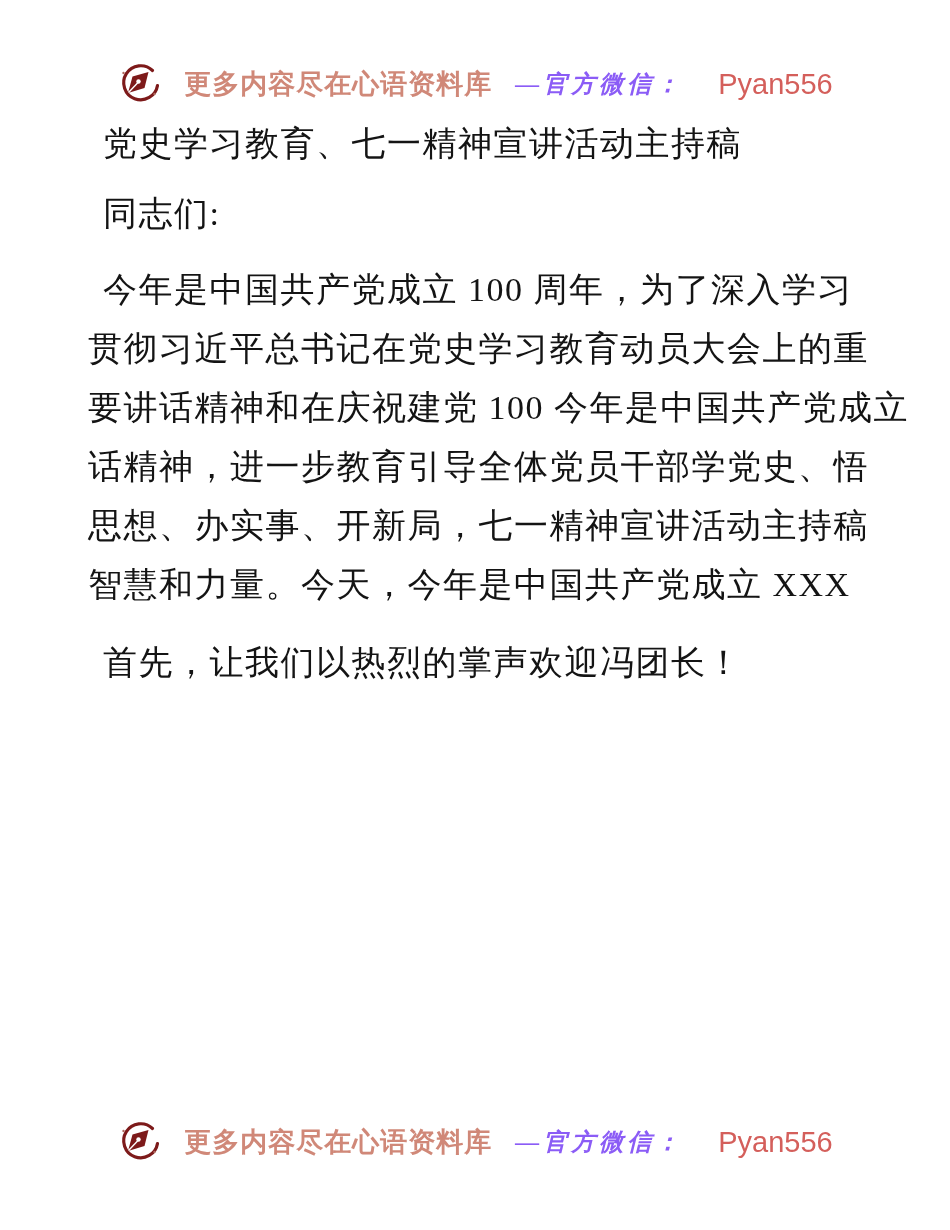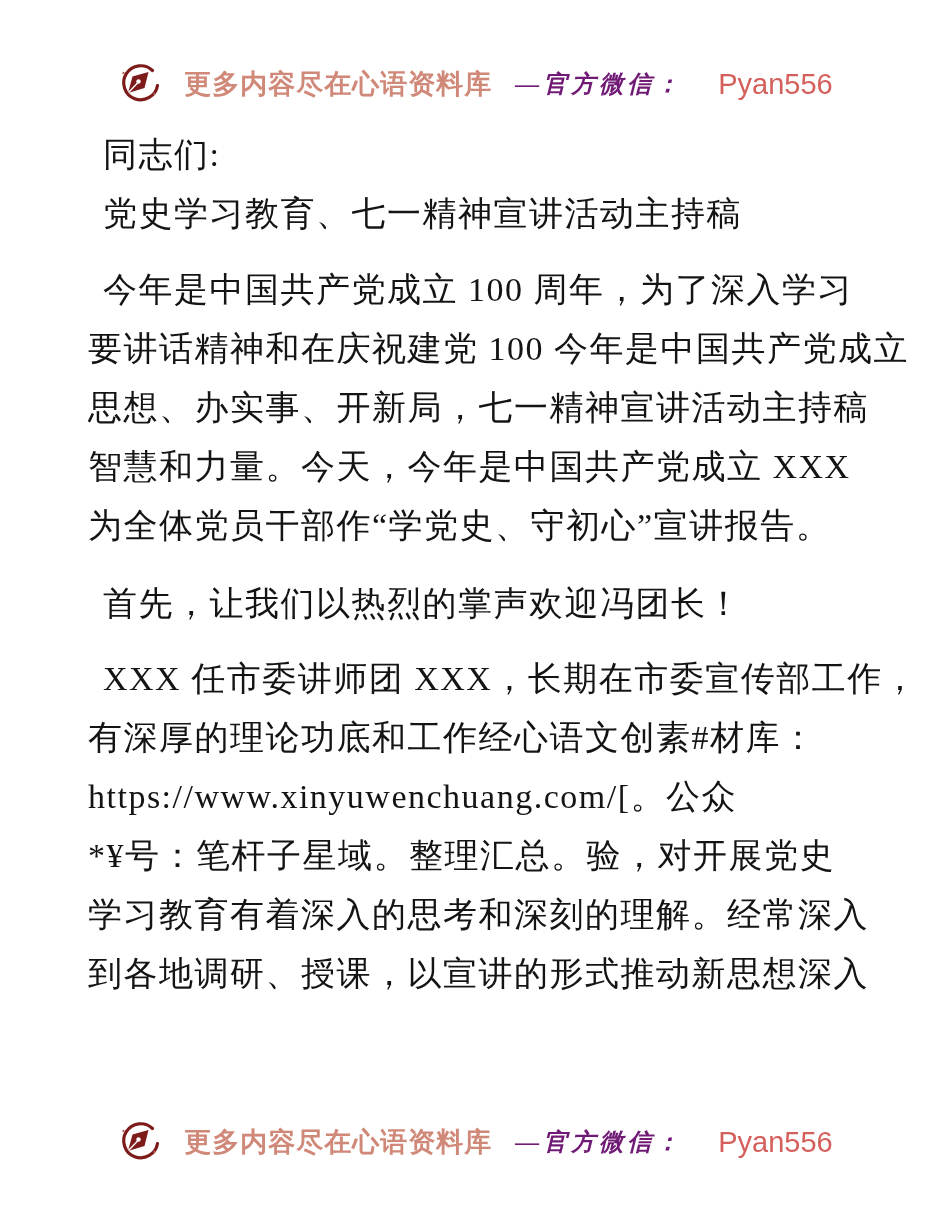--- a/index.html
+++ b/index.html
@@ -18,21 +18,21 @@
     gap: 23px; white-space: nowrap;
   }
   .watermark.header { top: 62px; }
   .watermark.footer { top: 1120px; }
   .wm-logo { width: 44px; height: 44px; flex: 0 0 auto; }
   .wm-main {
     color: #d08878; font-size: 27px; font-weight: bold;
     letter-spacing: 1px;
   }
   .wm-sep {
-    color: #701a75; font-size: 24px; font-weight: bold;
+    color: #8b5cf6; font-size: 24px; font-weight: bold;
     font-style: italic; letter-spacing: 4px;
   }
   .wm-id {
     color: #d45f5b; font-size: 29px;
     font-family: "Liberation Sans", sans-serif;
     margin-left: 12px;
     text-align: center;
   }
   
   .content {
@@ -60,44 +60,37 @@
     <circle cx="21.5" cy="19.5" r="2.2" fill="#ffffff"></circle>
     <circle cx="6.5" cy="11" r="1.2" fill="#b06a60"></circle>
     <circle cx="37.5" cy="32" r="1.2" fill="#b06a60"></circle>
   </svg>
   <span class="wm-main">更多内容尽在心语资料库</span>
     <span class="wm-sep">—官方微信：</span>
     <span class="wm-id">Pyan556</span>
 </div>
 
 <div class="content">
+  <div class="line indent doc-title">党史学习教育、七一精神宣讲活动主持稿</div>
+
   <div class="line indent salutation">同志们:</div>
-
-  <div class="line indent doc-title">党史学习教育、七一精神宣讲活动主持稿</div>
 
   <div class="para p1">
     <div class="line indent">今年是中国共产党成立 100 周年，为了深入学习</div>
+    <div class="line">贯彻习近平总书记在党史学习教育动员大会上的重</div>
     <div class="line">要讲话精神和在庆祝建党 100 今年是中国共产党成立</div>
+    <div class="line">话精神，进一步教育引导全体党员干部学党史、悟</div>
     <div class="line">思想、办实事、开新局，七一精神宣讲活动主持稿</div>
     <div class="line">智慧和力量。今天，今年是中国共产党成立 XXX</div>
-    <div class="line">为全体党员干部作“学党史、守初心”宣讲报告。</div>
   </div>
 
   <div class="para p2">
     <div class="line indent">首先，让我们以热烈的掌声欢迎冯团长！</div>
   </div>
 
-  <div class="para p3">
-    <div class="line indent">XXX 任市委讲师团 XXX，长期在市委宣传部工作，</div>
-    <div class="line">有深厚的理论功底和工作经心语文创素#材库：</div>
-    <div class="line">https://www.xinyuwenchuang.com/[。公众</div>
-    <div class="line">*¥号：笔杆子星域。整理汇总。验，对开展党史</div>
-    <div class="line">学习教育有着深入的思考和深刻的理解。经常深入</div>
-    <div class="line">到各地调研、授课，以宣讲的形式推动新思想深入</div>
-  </div>
 </div>
 
 <div class="watermark footer">
   <svg class="wm-logo" viewBox="0 0 44 44" xmlns="http://www.w3.org/2000/svg">
     <path d="M35.5 8.5 A17 17 0 1 0 40.5 23.5" fill="none" stroke="#7d1a1a" stroke-width="3.2" stroke-linecap="round"></path>
     <path d="M11 31 L15.5 14.5 L31.5 10 L27.5 26 Z" fill="#7d1a1a"></path>
     <path d="M21.5 20 L11.5 30.5" stroke="#ffffff" stroke-width="1.4"></path>
     <circle cx="21.5" cy="19.5" r="2.2" fill="#ffffff"></circle>
     <circle cx="6.5" cy="11" r="1.2" fill="#b06a60"></circle>
     <circle cx="37.5" cy="32" r="1.2" fill="#b06a60"></circle>

